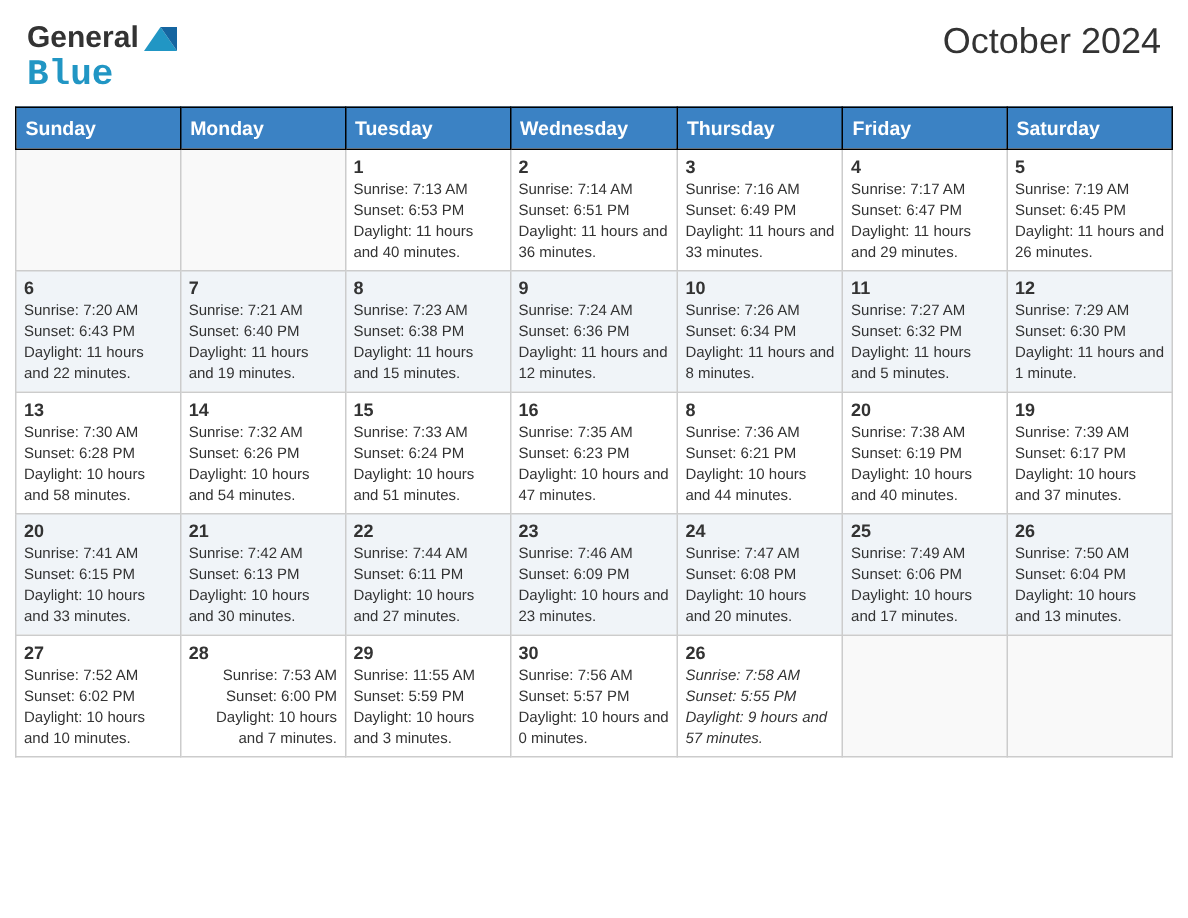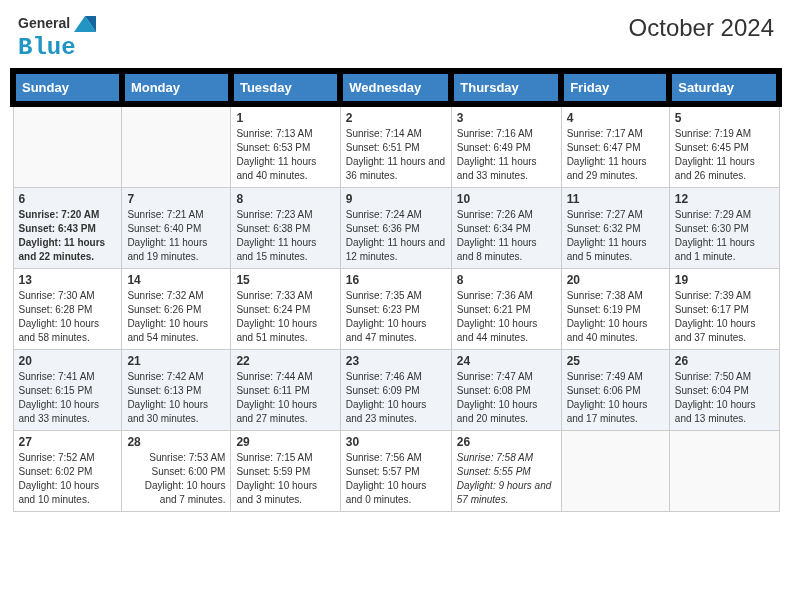--- a/index.html
+++ b/index.html
@@ -41,21 +41,21 @@
     .calendar-wrap {
       padding: 0 10px 10px 10px;
     }
     .calendar th {
       background: #3b82c4;
       color: #fff;
       font-size: 13px;
       font-weight: bold;
       padding: 6px 6px;
       text-align: left;
-      border: 6px solid #000000;
+      border: 1px solid #000000;
     }
     .calendar td {
       border: 1px solid #ccc;
       vertical-align: top;
       padding: 4px 5px;
       width: 113px;
       min-height: 80px;
       font-size: 10.5px;
       color: #333;
       background: #fff;
@@ -78,21 +78,21 @@
       background: #f9f9f9 !important;
     }
   </style>
 </head>
 <body>
 
 <div class="header">
   <div class="logo">
     <div>
       <div style="display:flex;align-items:center;">
-        <div style="font-size:14px;font-weight:bold;color:#333;line-height:1.15;">
+        <div style="font-size:20px;font-weight:bold;color:#333;line-height:1.15;">
           <span style="color:#333;">General</span><svg width="26" height="20" viewBox="0 0 26 20" style="margin-left:2px;vertical-align:middle;">
               <polygon points="2,18 13,2 24,18" fill="#2196c4"></polygon>
               <polygon points="13,2 24,2 24,18" fill="#1565a0"></polygon>
             </svg>
         </div>
       </div>
       <div style="font-size:24px;font-weight:bold;color:#2196c4;line-height:1.15;font-family:Liberation Mono, monospace;">Blue</div>
     </div>
   </div>
   <div class="title-block">
@@ -144,21 +144,21 @@
           <td>
             <span class="day-num">5</span>
             <div class="day-info" style="white-space: pre-line;">Sunrise: 7:19 AM
 Sunset: 6:45 PM
 Daylight: 11 hours and 26 minutes.</div>
           </td>
         </tr>
         <tr>
           <td>
             <span class="day-num">6</span>
-            <div class="day-info" style="white-space: pre-line; font-weight: bold;">Sunrise: 7:20 AM
+            <div class="day-info" style="white-space: pre-line;">Sunrise: 7:20 AM
 Sunset: 6:43 PM
 Daylight: 11 hours and 22 minutes.</div>
           </td>
           <td>
             <span class="day-num">7</span>
             <div class="day-info" style="white-space: pre-line;">Sunrise: 7:21 AM
 Sunset: 6:40 PM
 Daylight: 11 hours and 19 minutes.</div>
           </td>
           <td>
@@ -288,21 +288,21 @@
 Daylight: 10 hours and 10 minutes.</div>
           </td>
           <td>
             <span class="day-num">28</span>
             <div class="day-info" style="white-space: pre-line; text-align: right;">Sunrise: 7:53 AM
 Sunset: 6:00 PM
 Daylight: 10 hours and 7 minutes.</div>
           </td>
           <td>
             <span class="day-num">29</span>
-            <div class="day-info" style="white-space: pre-line;">Sunrise: 7:15 AM
+            <div class="day-info" style="white-space: pre-line;">Sunrise: 11:55 AM
 Sunset: 5:59 PM
 Daylight: 10 hours and 3 minutes.</div>
           </td>
           <td>
             <span class="day-num">30</span>
             <div class="day-info" style="white-space: pre-line;">Sunrise: 7:56 AM
 Sunset: 5:57 PM
 Daylight: 10 hours and 0 minutes.</div>
           </td>
           <td>

